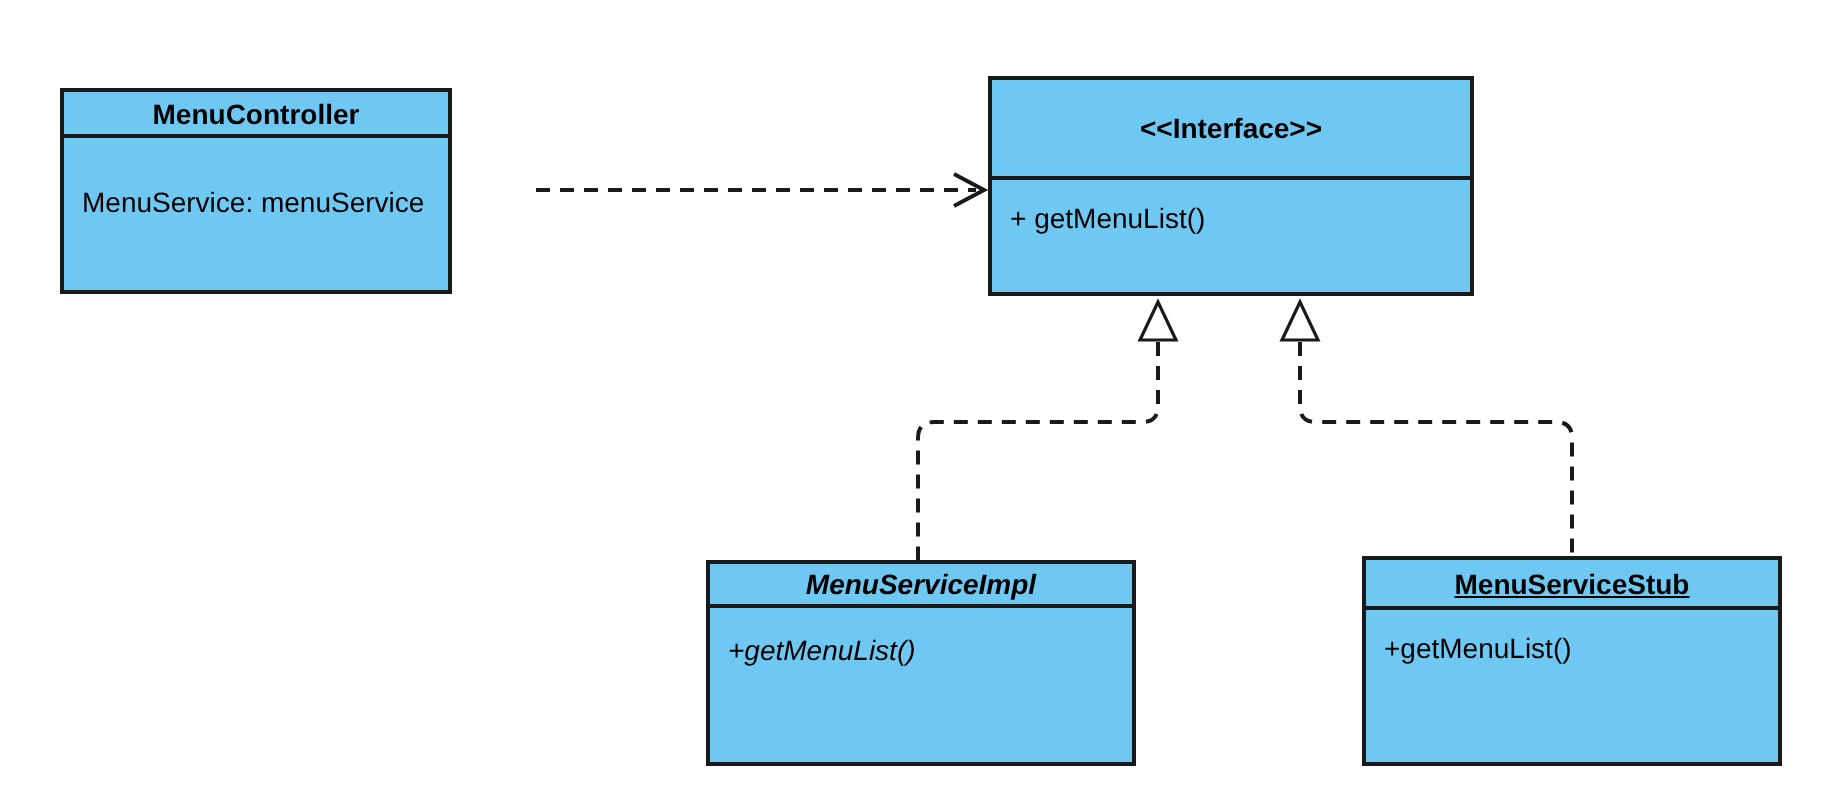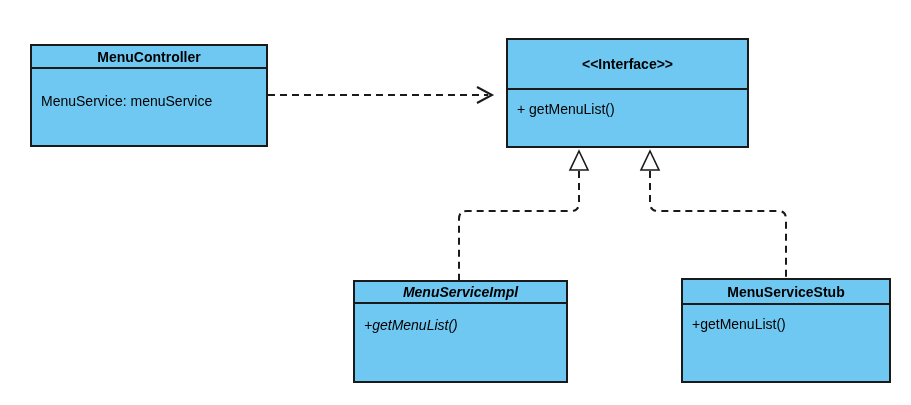--- a/index.html
+++ b/index.html
@@ -78,49 +78,49 @@
     <path class="dashed-line" d="M268 95 H488"></path>
     <path class="open-arrowhead" d="M477 87 L492 95 L477 103"></path>
 
     <path class="dashed-line" d="M579 171 L579 203 Q579 211 571 211 L467 211 Q459 211 459 219 L459 280"></path>
     <polygon class="hollow-triangle" points="579,151 570,170 588,170"></polygon>
 
     <path class="dashed-line" d="M650 171 L650 203 Q650 211 658 211 L778 211 Q786 211 786 219 L786 278"></path>
     <polygon class="hollow-triangle" points="650,151 641,170 659,170"></polygon>
   </svg>
 
-  <div class="uml-class" style="left:30px; top:44px; width:238px; height:103px;">
+  <div class="uml-class" style="left:30px; top:44px; width:196px; height:103px;">
     <div class="uml-title" style="height:23px;">
       <span>MenuController</span>
     </div>
     <div class="uml-body" style="padding-top:24px;">
       <div>MenuService: menuService</div>
     </div>
   </div>
 
-  <div class="uml-class" style="left:494px; top:38px; width:243px; height:110px;margin-left:12px;">
+  <div class="uml-class" style="left:494px; top:38px; width:243px; height:110px;">
     <div class="uml-title" style="height:50px;">
       <span>&lt;&lt;Interface&gt;&gt;</span>
     </div>
     <div class="uml-body">
       <div>+ getMenuList()</div>
     </div>
   </div>
 
   <div class="uml-class" style="left:353px; top:280px; width:215px; height:103px;font-style:italic;">
     <div class="uml-title" style="height:22px;">
       <span>MenuServiceImpl</span>
     </div>
     <div class="uml-body" style="padding-top:13px;">
       <div>+getMenuList()</div>
     </div>
   </div>
 
   <div class="uml-class" style="left:681px; top:278px; width:210px; height:105px;">
-    <div class="uml-title" style="height:25px;">
+    <div class="uml-title" style="height:25px;text-decoration:underline;">
       <span>MenuServiceStub</span>
     </div>
     <div class="uml-body" style="padding-top:11px;">
       <div>+getMenuList()</div>
     </div>
   </div>
 
 </div>
 
 </body></html>

